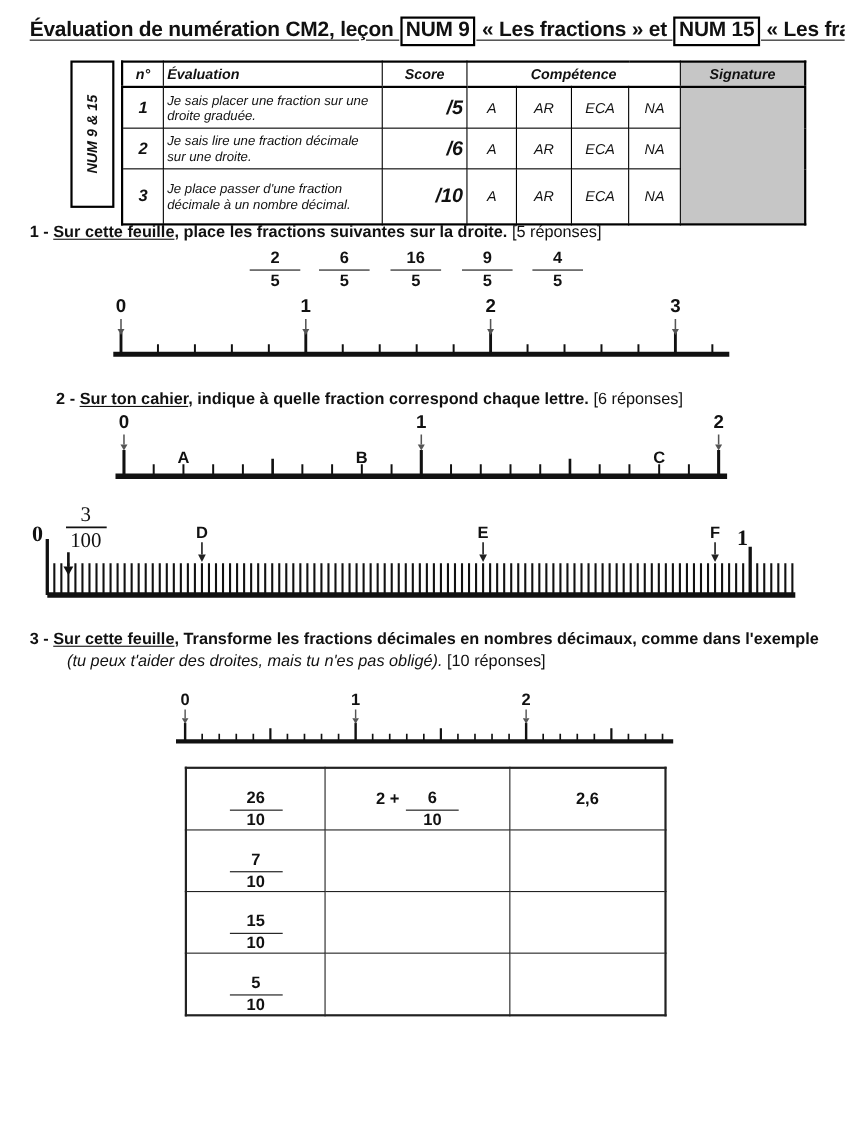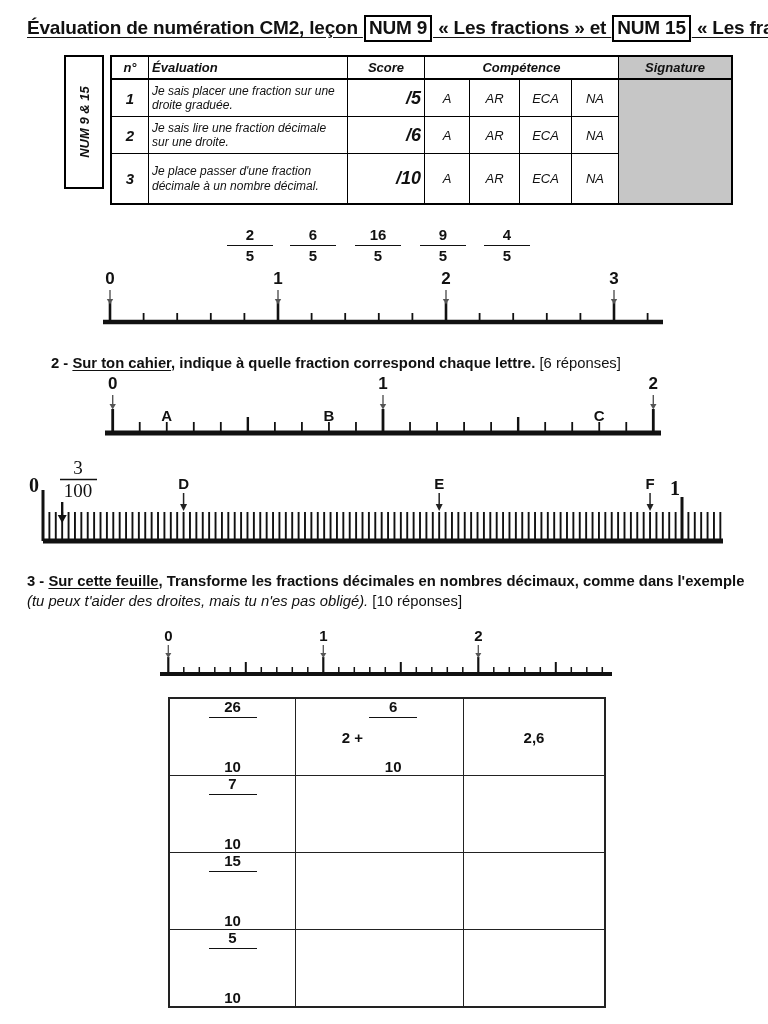--- a/index.html
+++ b/index.html
@@ -24,42 +24,42 @@
   td.comp-txt{font-style:italic;font-size:12px;line-height:1.18;padding-left:5px;}
   td.rownum{font-style:italic;font-weight:bold;font-size:15px;text-align:center;}
   td.score{font-style:italic;font-weight:bold;font-size:18px;text-align:right;padding-right:7px;}
   td.ev{font-style:italic;font-size:13px;text-align:center;}
   .gray{background:#c6c6c6;}
   tr.r1 td{height:34px;} tr.r2 td{height:34px;} tr.r3 td{height:47px;}
   
   .heading{position:absolute;left:27px;font-size:14.8px;font-weight:bold;line-height:1.35;}
   .heading .ul{text-decoration:underline;text-underline-offset:2px;}
   .heading .cnt{font-weight:normal;}
-  .heading .it{font-style:italic;font-weight:normal;}
+  .heading .it{font-style:italic;font-weight:normal;margin-left:34px;}
   
   .sfrac{position:absolute;top:226px;width:46px;text-align:center;font-size:15px;font-weight:bold;
          transform:translateX(-50%);line-height:1.15;}
   .sfrac .fn{display:block;border-bottom:1.6px solid #111;padding-bottom:2px;}
   .sfrac .fd{display:block;padding-top:1px;}
   
   svg.nl{position:absolute;left:0;width:768px;display:block;}
   svg .lbl{font:bold 17px "Liberation Sans",sans-serif;text-anchor:middle;fill:#111;}
   svg .lbl2{font:bold 15px "Liberation Sans",sans-serif;text-anchor:middle;fill:#111;}
   svg .ltr{font:bold 15px "Liberation Sans",sans-serif;text-anchor:middle;fill:#111;}
   svg .serif{font:19px "Liberation Serif",serif;text-anchor:middle;fill:#111;}
   svg .serifb{font:bold 20px "Liberation Serif",serif;text-anchor:middle;fill:#111;}
   
   table.conv{position:absolute;left:168px;top:697px;border-collapse:collapse;table-layout:fixed;
              border:2.2px solid #222;}
   table.conv td{border:1.8px solid #222;height:37px;text-align:center;vertical-align:middle;
                 font-size:15px;font-weight:bold;padding:0;}
   .cw1{width:125px;} .cw2{width:167px;} .cw3{width:140px;}
   .tfrac{display:inline-block;width:48px;text-align:center;line-height:1.1;vertical-align:middle;}
-  .tfrac .fn{display:block;border-bottom:1.6px solid #111;padding-bottom:1px;}
-  .tfrac .fd{display:block;padding-top:1px;margin-top:40px;}
+  .tfrac .fn{display:block;border-bottom:1.6px solid #111;padding-bottom:1px;margin-top:19px;}
+  .tfrac .fd{display:block;padding-top:1px;}
   .decomp{display:inline-flex;align-items:center;gap:6px;}
 </style>
 </head>
 <body>
 
 <div class="page">
 
   <div class="title"><span>Évaluation de numération CM2, leçon </span><span class="tbox">NUM 9</span><span> « Les fractions » et </span><span class="tbox">NUM 15</span><span> « Les fractions décimales »</span></div>
 
   <div class="comp-wrap">
@@ -100,20 +100,21 @@
         <td class="score">/10</td>
         <td class="ev">A</td>
         <td class="ev">AR</td>
         <td class="ev">ECA</td>
         <td class="ev">NA</td>
       </tr>
     </tbody>
       </table>
   </div>
 
+  <div class="heading" style="top:202px;width:720px;"><span>1 - </span><span class="ul">Sur cette feuille</span><span>, place les fractions suivantes sur la droite. </span><span class="cnt">[5 réponses]</span></div>
 
   <div class="sfrac" style="left:250px;">
       <span class="fn">2</span>
       <span class="fd">5</span>
     </div>
   <div class="sfrac" style="left:313px;">
       <span class="fn">6</span>
       <span class="fd">5</span>
     </div>
   <div class="sfrac" style="left:378px;">

